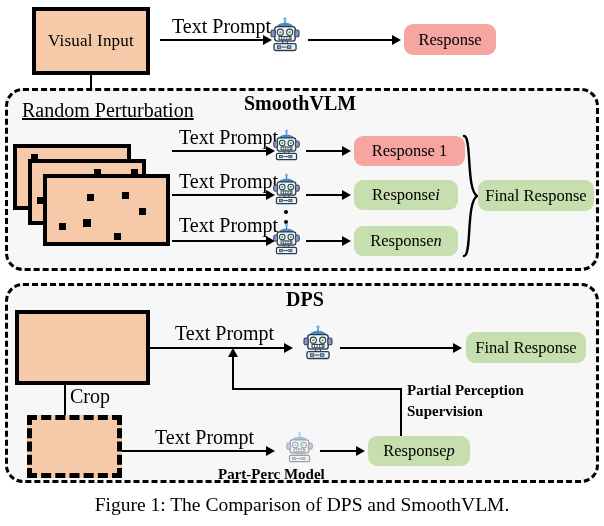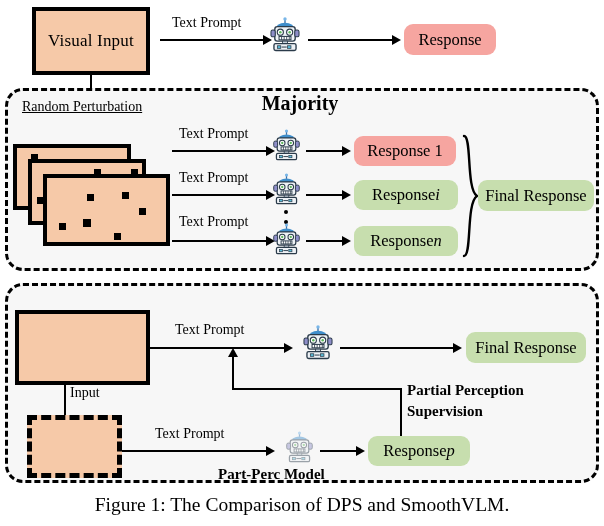--- a/index.html
+++ b/index.html
@@ -31,21 +31,21 @@
   
   .panel{
     border:3px dashed #000;border-radius:18px;box-sizing:border-box;
     background:#F7F7F7;
   }
   .panel-title{
     font-weight:bold;font-size:20px;text-align:center;
   }
 
   
-  .lbl{font-size:14px;white-space:nowrap;}
+  .lbl{font-size:20px;white-space:nowrap;}
   .lbl-b{font-size:15px;font-weight:bold;white-space:nowrap;}
   .caption{
     position:absolute;left:0;top:494px;width:604px;text-align:center;
     font-size:19.5px;white-space:nowrap;
   }
   .ital{font-style:italic;}
 
   
   .hline{background:#000;height:2px;}
   .vline{background:#000;width:2px;}
@@ -125,21 +125,21 @@
 
   <div class="abs pill pill-red" style="left:404px;top:24px;width:92px;height:31px;">
     <span>Response</span>
   </div>
 
   <div class="abs vline" style="left:90px;top:75px;height:84px;"></div>
   <div class="abs arrow-d" style="left:85.5px;top:154px;"></div>
 
   <div class="abs panel" style="left:5px;top:88px;width:594px;height:183px;"></div>
 
-  <div class="abs panel-title" style="left:205px;top:92px;width:190px;">Majority</div>
+  <div class="abs panel-title" style="left:205px;top:92px;width:190px;">SmoothVLM</div>
 
   <div class="abs lbl" style="left:22px;top:99px;text-decoration:underline;">Random Perturbation</div>
 
   <div class="abs noise-box" style="left:13px;top:144px;width:118px;height:66px;">
     <div class="abs" style="left:14px;top:6px;width:7px;height:7px;background:#000;"></div>
     <div class="abs" style="left:42px;top:38px;width:6px;height:6px;background:#000;"></div>
   </div>
   <div class="abs noise-box" style="left:28px;top:159px;width:118px;height:66px;">
     <div class="abs" style="left:62px;top:6px;width:7px;height:7px;background:#000;"></div>
     <div class="abs" style="left:99px;top:6px;width:7px;height:7px;background:#000;"></div>
@@ -157,21 +157,21 @@
   <div class="abs lbl" style="left:179px;top:126px;">Text Prompt</div>
   <div class="abs hline" style="left:172px;top:150px;width:96px;"></div>
   <div class="abs arrow-r" style="left:266px;top:145.5px;"></div>
   <div class="abs" style="left:271px;top:128px;width:31px;height:37px;">
     <svg width="31" height="37">
         <use href="#robot" x="0" y="0" width="31" height="37"></use>
       </svg>
   </div>
   <div class="abs hline" style="left:306px;top:150px;width:38px;"></div>
   <div class="abs arrow-r" style="left:342px;top:145.5px;"></div>
-  <div class="abs pill pill-red" style="left:354px;top:136px;width:102px;height:30px;">
+  <div class="abs pill pill-red" style="left:354px;top:136px;width:111px;height:30px;">
     <span>Response 1</span>
   </div>
 
   <div class="abs lbl" style="left:179px;top:170px;">Text Prompt</div>
   <div class="abs hline" style="left:172px;top:194px;width:96px;"></div>
   <div class="abs arrow-r" style="left:266px;top:189.5px;"></div>
   <div class="abs" style="left:271px;top:172px;width:31px;height:37px;">
     <svg width="31" height="37">
         <use href="#robot" x="0" y="0" width="31" height="37"></use>
       </svg>
@@ -210,20 +210,21 @@
     </svg>
   </div>
 
 
   <div class="abs pill pill-green" style="left:478px;top:180px;width:116px;height:31px;">
     <span>Final Response</span>
   </div>
 
   <div class="abs panel" style="left:5px;top:283px;width:594px;height:200px;"></div>
 
+  <div class="abs panel-title" style="left:255px;top:288px;width:100px;">DPS</div>
 
   <div class="abs visual-box" style="left:15px;top:310px;width:135px;height:75px;"></div>
 
   <div class="abs lbl" style="left:175px;top:322px;">Text Prompt</div>
   <div class="abs hline" style="left:146px;top:347px;width:140px;"></div>
   <div class="abs arrow-r" style="left:284px;top:342.5px;"></div>
 
   <div class="abs" style="left:301px;top:324px;width:34px;height:40px;">
     <svg width="34" height="40">
         <use href="#robot" x="0" y="0" width="34" height="40"></use>
@@ -232,21 +233,21 @@
 
 
   <div class="abs hline" style="left:340px;top:347px;width:115px;"></div>
   <div class="abs arrow-r" style="left:453px;top:342.5px;"></div>
 
   <div class="abs pill pill-green" style="left:466px;top:332px;width:120px;height:31px;">
     <span>Final Response</span>
   </div>
 
   <div class="abs vline" style="left:64px;top:385px;height:33px;"></div>
-  <div class="abs lbl" style="left:70px;top:385px;">Input</div>
+  <div class="abs lbl" style="left:70px;top:385px;">Crop</div>
 
   <div class="abs crop-box" style="left:27px;top:415px;width:95px;height:63px;"></div>
 
   <div class="abs lbl" style="left:155px;top:426px;">Text Prompt</div>
   <div class="abs hline" style="left:122px;top:450px;width:146px;"></div>
   <div class="abs arrow-r" style="left:266px;top:445.5px;"></div>
 
   <div class="abs" style="left:284px;top:430px;width:31px;height:37px;opacity:.45;">
     <svg width="31" height="37">
         <use href="#robot" x="0" y="0" width="31" height="37"></use>

